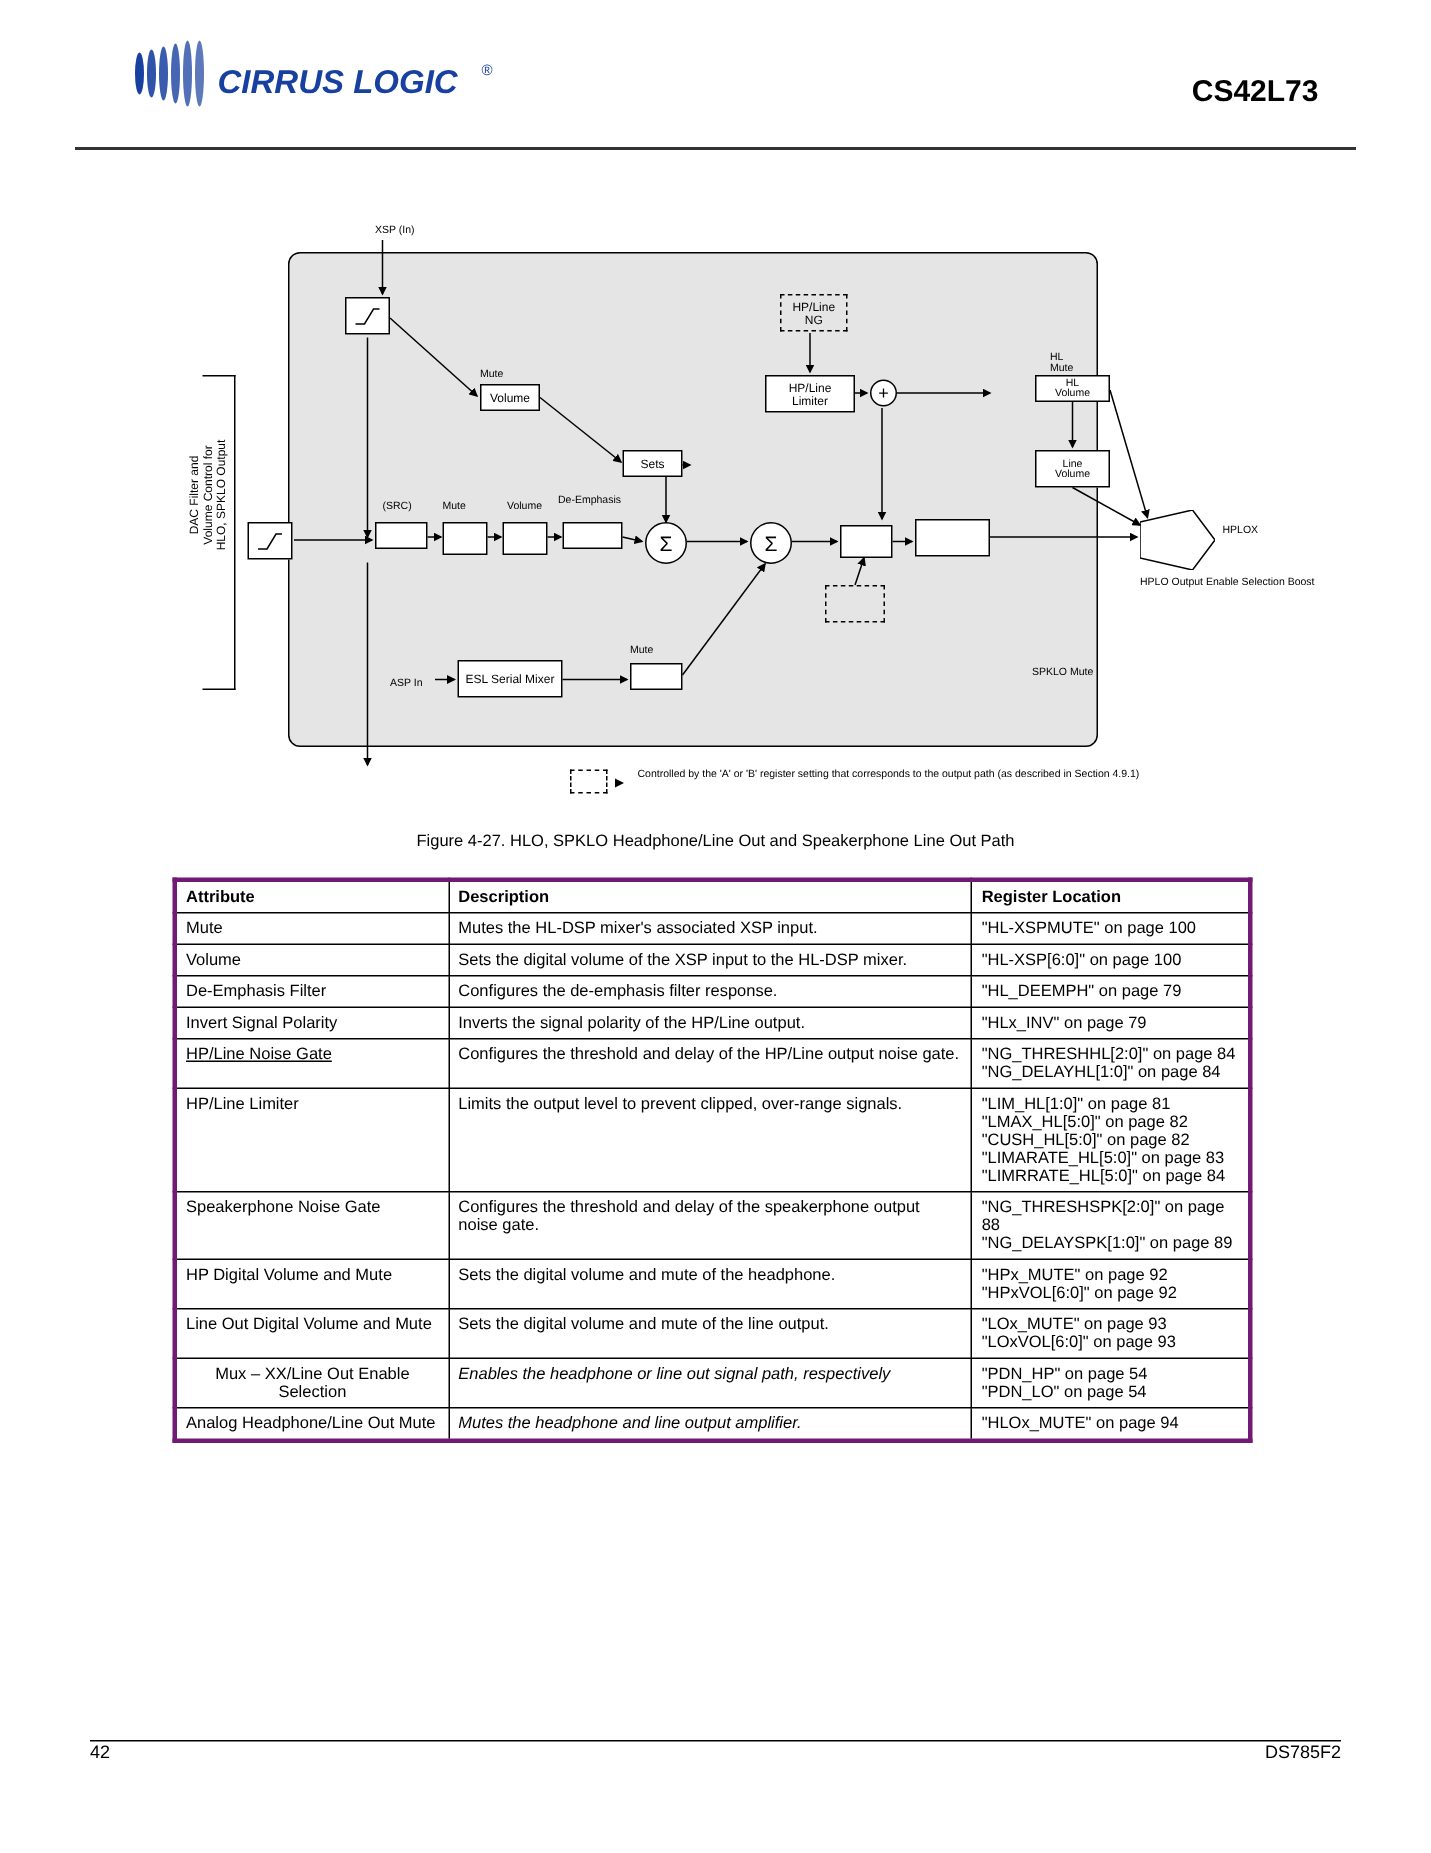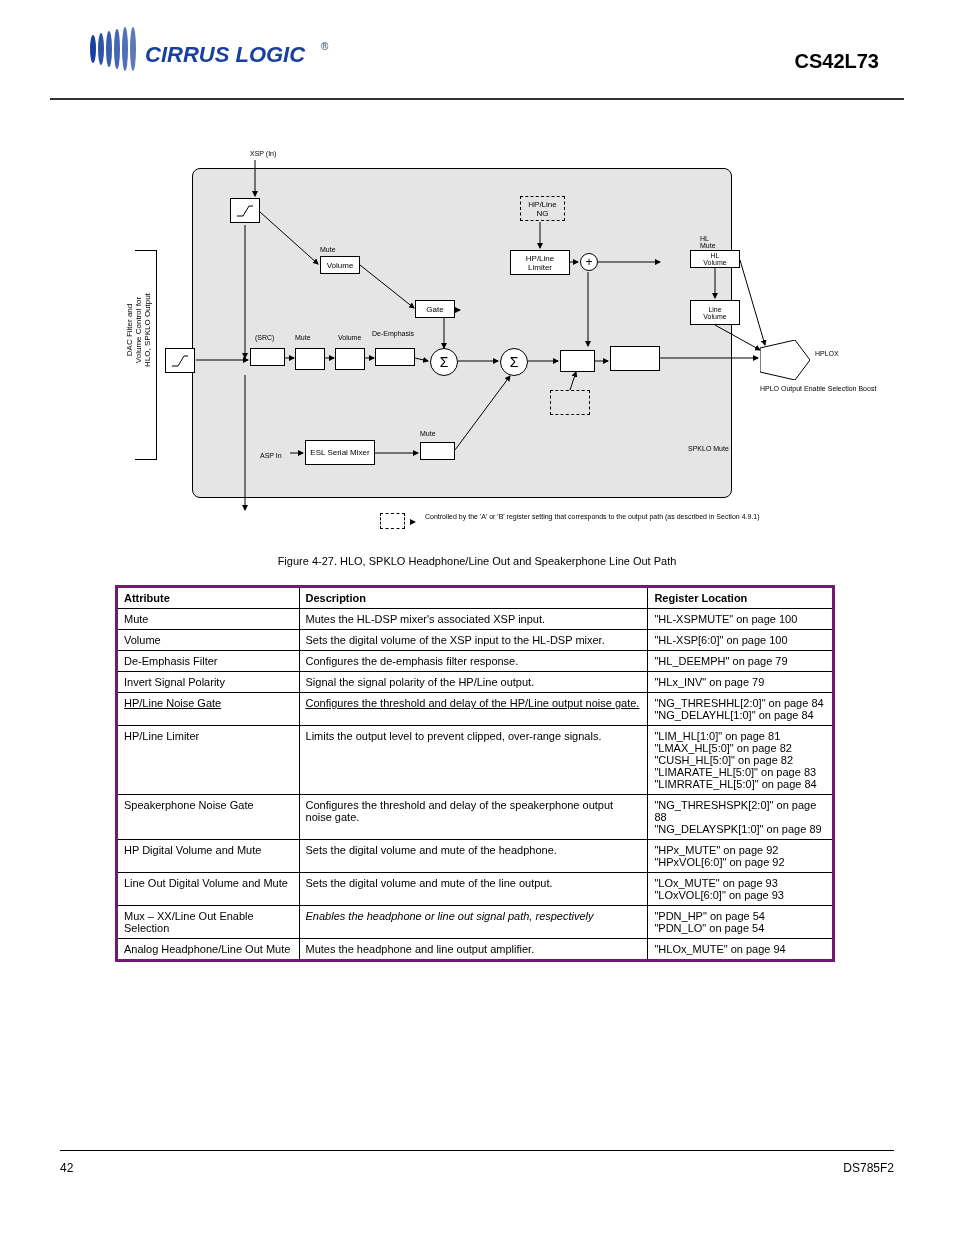--- a/index.html
+++ b/index.html
@@ -9,21 +9,21 @@
   .part { position: absolute; right: 25px; top: 50px; font: bold 20px Arial; }
   .diagram { position: absolute; left: 120px; top: 150px; width: 700px; height: 400px; font-size: 9px; }
   .graybox { position: absolute; left: 72px; top: 18px; width: 540px; height: 330px; background: #e5e5e5; border: 1px solid #000; border-radius: 8px; }
   .box { position: absolute; border: 1px solid #000; background: #fff; text-align: center; font-size: 8px; display: flex; align-items: center; justify-content: center; }
   .dashed { border: 1px dashed #000; background: transparent; }
   .circle { position: absolute; border: 1.5px solid #000; background: #fff; border-radius: 50%; text-align: center; font-size: 14px; display: flex; align-items: center; justify-content: center; }
   .lbl { position: absolute; font-size: 7px; white-space: nowrap; }
   .table-wrap { position: absolute; left: 115px; top: 585px; width: 720px; }
   table { width: 100%; border-collapse: collapse; border: 3px solid #701a75; font-size: 11px; }
   td { border: 1px solid #000; padding: 4px 6px; vertical-align: top; }
-  .footer { position: absolute; bottom: 60px; left: 60px; right: 60px; border-top: 1px solid #000; padding-top: 10px; display: flex; justify-content: space-between; font-size: 12px; }
+  .footer { position: absolute; bottom: 60px; left: 60px; right: 60px; border-top: 1px solid #000; display: flex; justify-content: space-between; font-size: 12px; }
   .fig-caption { position: absolute; left: 0; right: 0; text-align: center; font-size: 11px; top: 555px; width: 954px; }
   svg.line { position: absolute; top: 0; left: 0; pointer-events: none; }
 </style>
 </head>
 <body>
 
 <div class="header">
   <div class="logo">
     <svg width="260" height="55" viewBox="0 0 260 55">
       <g fill="#1840a0">
@@ -57,21 +57,21 @@
     <svg width="20" height="15">
         <path d="M2 13 L8 13 L14 3 L18 3" stroke="#000" fill="none"></path>
       </svg>
   </div>
 
   <div class="lbl" style="left:200px; top:96px;">Mute</div>
   <div class="box" style="left:200px; top:106px; width:40px; height:18px;">
       <span>Volume</span>
     </div>
   <div class="box" style="left:295px; top:150px; width:40px; height:18px;">
-      <span>Gate</span>
+      <span>Sets</span>
     </div>
 
   <div class="box dashed" style="left:400px; top:46px; width:45px; height:25px;">
       <span style="white-space:pre-line">HP/Line
 NG</span>
     </div>
 
   <div class="box" style="left:390px; top:100px; width:60px; height:25px;">
       <span style="white-space:pre-line">HP/Line
 Limiter</span>
@@ -202,26 +202,26 @@
           <td style="white-space: pre-line;">Sets the digital volume of the XSP input to the HL-DSP mixer.</td>
           <td style="white-space: pre-line;">"HL-XSP[6:0]" on page 100</td>
         </tr>
         <tr>
           <td style="white-space: pre-line;">De-Emphasis Filter</td>
           <td style="white-space: pre-line; margin-top: 42px;">Configures the de-emphasis filter response.</td>
           <td style="white-space: pre-line;">"HL_DEEMPH" on page 79</td>
         </tr>
         <tr>
           <td style="white-space: pre-line;">Invert Signal Polarity</td>
-          <td style="white-space: pre-line;">Signal the signal polarity of the HP/Line output.</td>
+          <td style="white-space: pre-line;">Inverts the signal polarity of the HP/Line output.</td>
           <td style="white-space: pre-line;">"HLx_INV" on page 79</td>
         </tr>
         <tr>
           <td style="white-space: pre-line; text-decoration: underline;">HP/Line Noise Gate</td>
-          <td style="white-space: pre-line; text-decoration: underline;">Configures the threshold and delay of the HP/Line output noise gate.</td>
+          <td style="white-space: pre-line;">Configures the threshold and delay of the HP/Line output noise gate.</td>
           <td style="white-space: pre-line;">"NG_THRESHHL[2:0]" on page 84
 "NG_DELAYHL[1:0]" on page 84</td>
         </tr>
         <tr>
           <td style="white-space: pre-line;">HP/Line Limiter</td>
           <td style="white-space: pre-line;">Limits the output level to prevent clipped, over-range signals.</td>
           <td style="white-space: pre-line;">"LIM_HL[1:0]" on page 81
 "LMAX_HL[5:0]" on page 82
 "CUSH_HL[5:0]" on page 82
 "LIMARATE_HL[5:0]" on page 83
@@ -239,28 +239,28 @@
           <td style="white-space: pre-line;">"HPx_MUTE" on page 92
 "HPxVOL[6:0]" on page 92</td>
         </tr>
         <tr>
           <td style="white-space: pre-line;">Line Out Digital Volume and Mute</td>
           <td style="white-space: pre-line;">Sets the digital volume and mute of the line output.</td>
           <td style="white-space: pre-line;">"LOx_MUTE" on page 93
 "LOxVOL[6:0]" on page 93</td>
         </tr>
         <tr>
-          <td style="white-space: pre-line;">Mux – XX/Line Out Enable Selection</td>
+          <td style="white-space: pre-line; text-align: center;">Mux – XX/Line Out Enable Selection</td>
           <td style="white-space: pre-line; font-style: italic;">Enables the headphone or line out signal path, respectively</td>
           <td style="white-space: pre-line;">"PDN_HP" on page 54
 "PDN_LO" on page 54</td>
         </tr>
         <tr>
           <td style="white-space: pre-line;">Analog Headphone/Line Out Mute</td>
-          <td style="white-space: pre-line;">Mutes the headphone and line output amplifier.</td>
+          <td style="white-space: pre-line; font-style: italic;">Mutes the headphone and line output amplifier.</td>
           <td style="white-space: pre-line;">"HLOx_MUTE" on page 94</td>
         </tr>
       </tbody>
   </table>
 </div>
 
 <div class="footer">
   <span>42</span>
   <span>DS785F2</span>
 </div>

